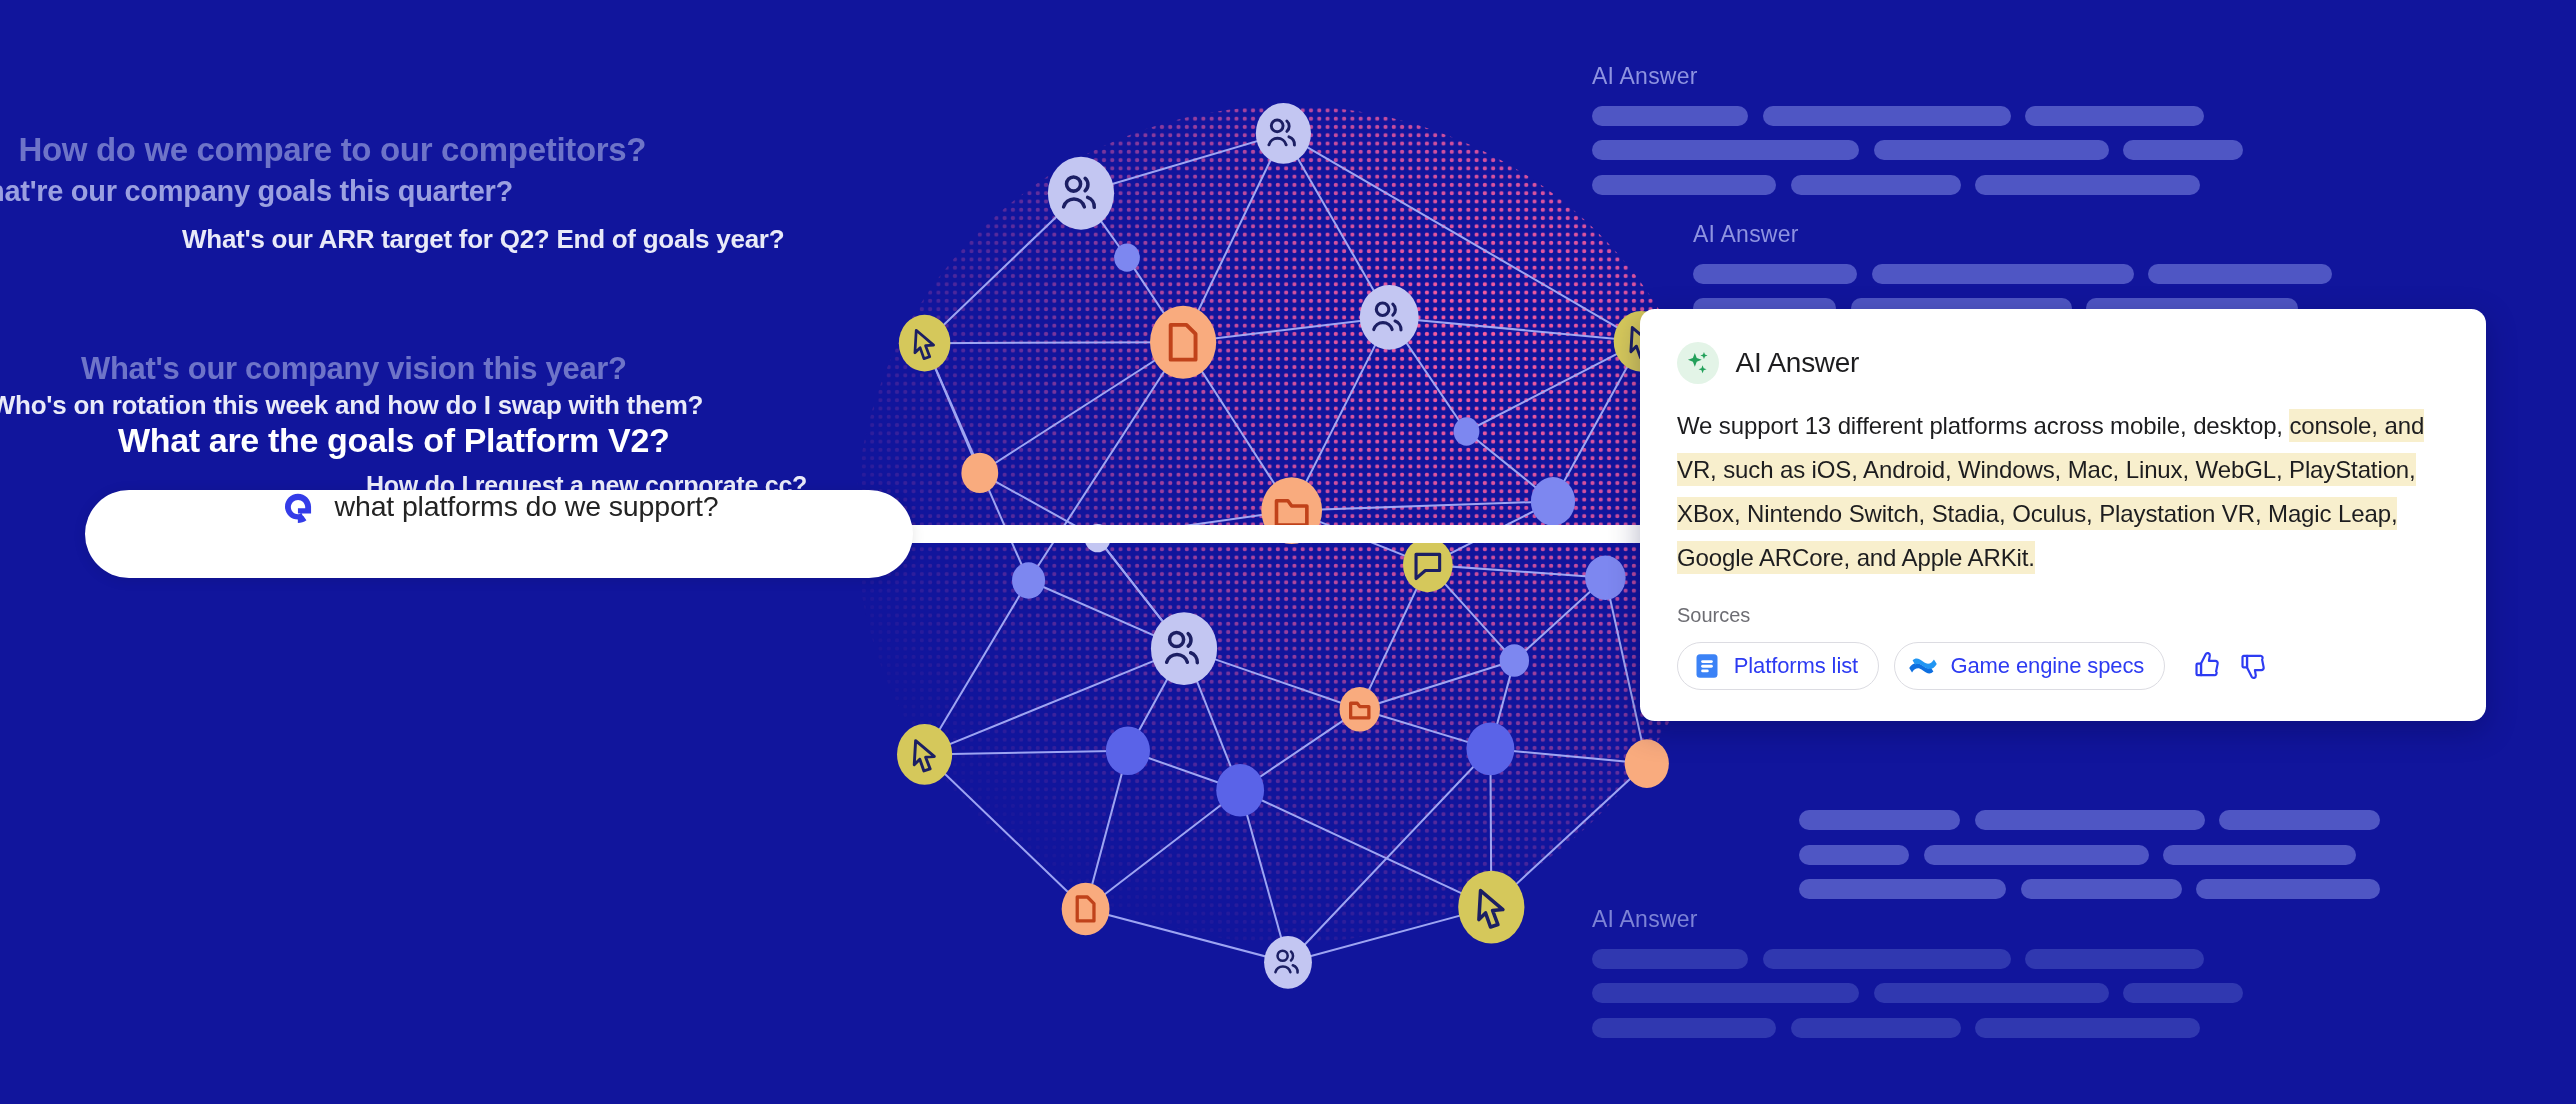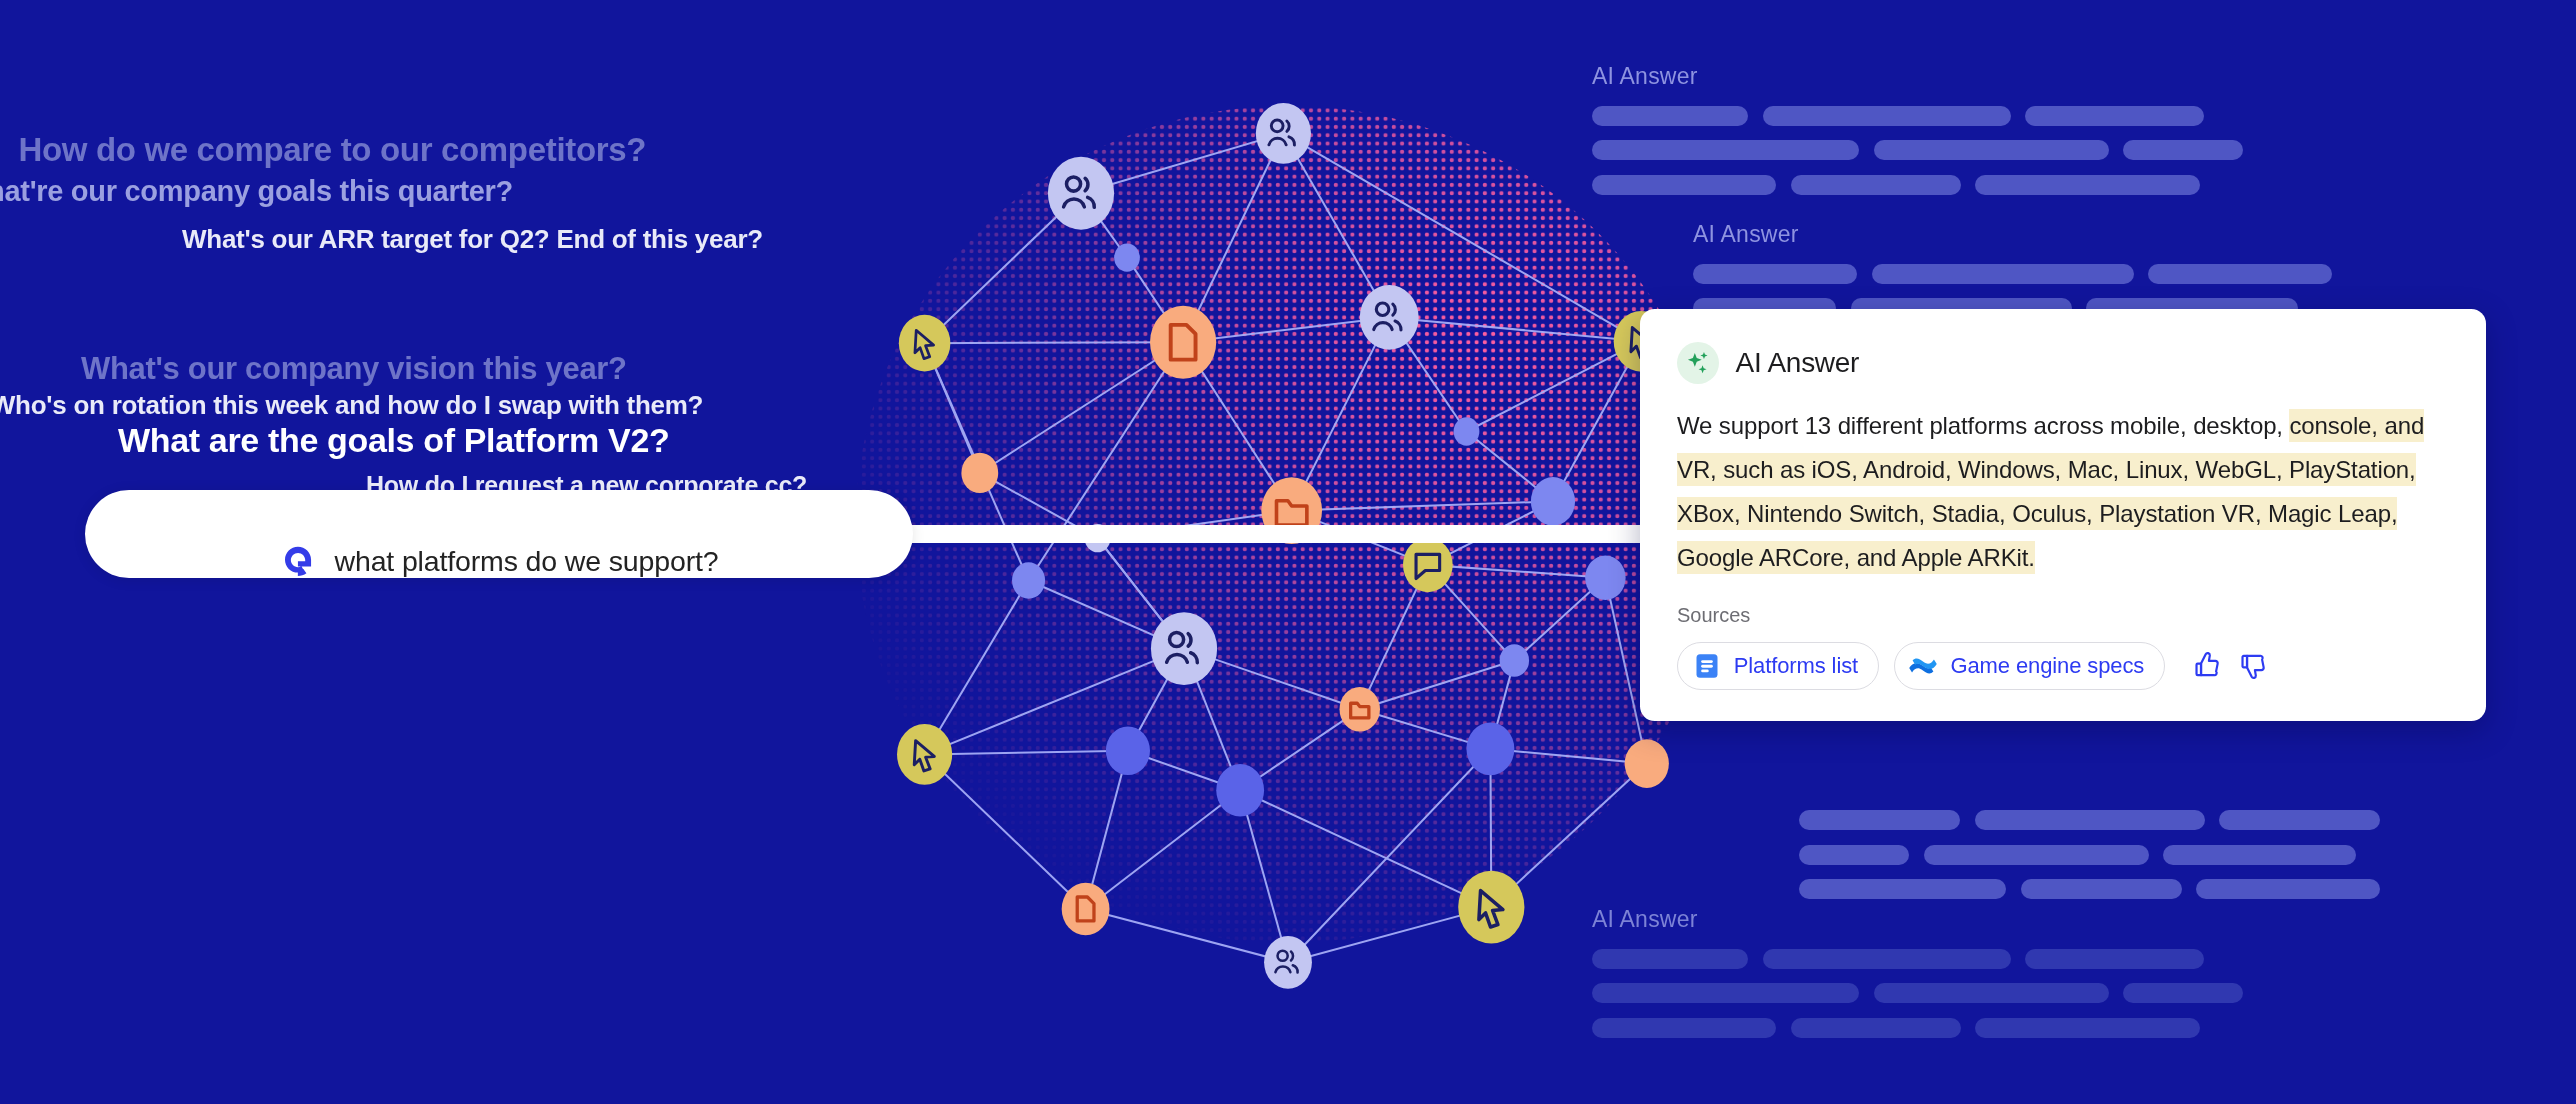--- a/index.html
+++ b/index.html
@@ -49,21 +49,21 @@
     width: 1168px; height: 18.4px;
     background: #ffffff;
   }
   #search-bar {
     position: absolute;
     left: 85px; top: 490px;
     width: 828px; height: 88px;
     background: #ffffff;
     border-radius: 44px;
     display: flex;
-    align-items: flex-end;
+    align-items: flex-start;
     justify-content: center;
     gap: 20px;
     box-shadow: 0 1.8px 13px rgba(0,0,0,0.10);
   }
   #glean-logo { width: 35px; height: 35px; flex: none; }
   #search-text {
     font-size: 28.5px;
     color: #232323;
     letter-spacing: -0.005em;
   }
@@ -344,21 +344,21 @@
           <g transform="translate(1790,830)">
             <ellipse rx="24" ry="26.400000000000002" fill="#f9ab7e"></ellipse>
           </g>
         </g>
     </svg>
   </div>
 
   <div id="question-column">
       <div class="question" style="left: 18.4px; top: 131px; font-size: 33px; color: rgb(110, 116, 200);">How do we compare to our competitors?</div>
       <div class="question" style="left: -13px; top: 175px; font-size: 29px; color: rgb(155, 160, 224);">hat're our company goals this quarter?</div>
-      <div class="question" style="left: 182px; top: 224px; font-size: 26px; color: rgb(233, 234, 248);">What's our ARR target for Q2? End of this year?</div>
+      <div class="question" style="left: 182px; top: 224px; font-size: 26px; color: rgb(233, 234, 248);">What's our ARR target for Q2? End of goals year?</div>
       <div class="question" style="left: 81px; top: 351px; font-size: 31px; color: rgb(110, 116, 200);">What's our company vision this year?</div>
       <div class="question" style="left: -9.2px; top: 390px; font-size: 26px; color: rgb(233, 234, 248);">Who's on rotation this week and how do I swap with them?</div>
       <div class="question" style="left: 118px; top: 421px; font-size: 34px; color: #ffffff;">What are the goals of Platform V2?</div>
       <div class="question" style="left: 366px; top: 471px; font-size: 25px; color: rgb(233, 234, 248);">How do I request a new corporate cc?</div>
     </div>
 
   <div id="search-strip"></div>
   <div id="search-bar">
     <svg id="glean-logo" viewBox="0 0 40 40">
       <path d="M20.5 4.2c-8.2 0-14.8 6.6-14.8 14.8S12.3 33.8 20.5 33.8c2.6 0 5-.7 7.1-1.9l-3.1-5.2c-1.2.6-2.5 1-3.9 1-4.5 0-8.2-3.7-8.2-8.2s3.7-8.2 8.2-8.2 8.2 3.7 8.2 8.2v1.4h-8.3v6h15V19c0-8.2-6.7-14.8-15-14.8z" fill="#343ce8"></path>

